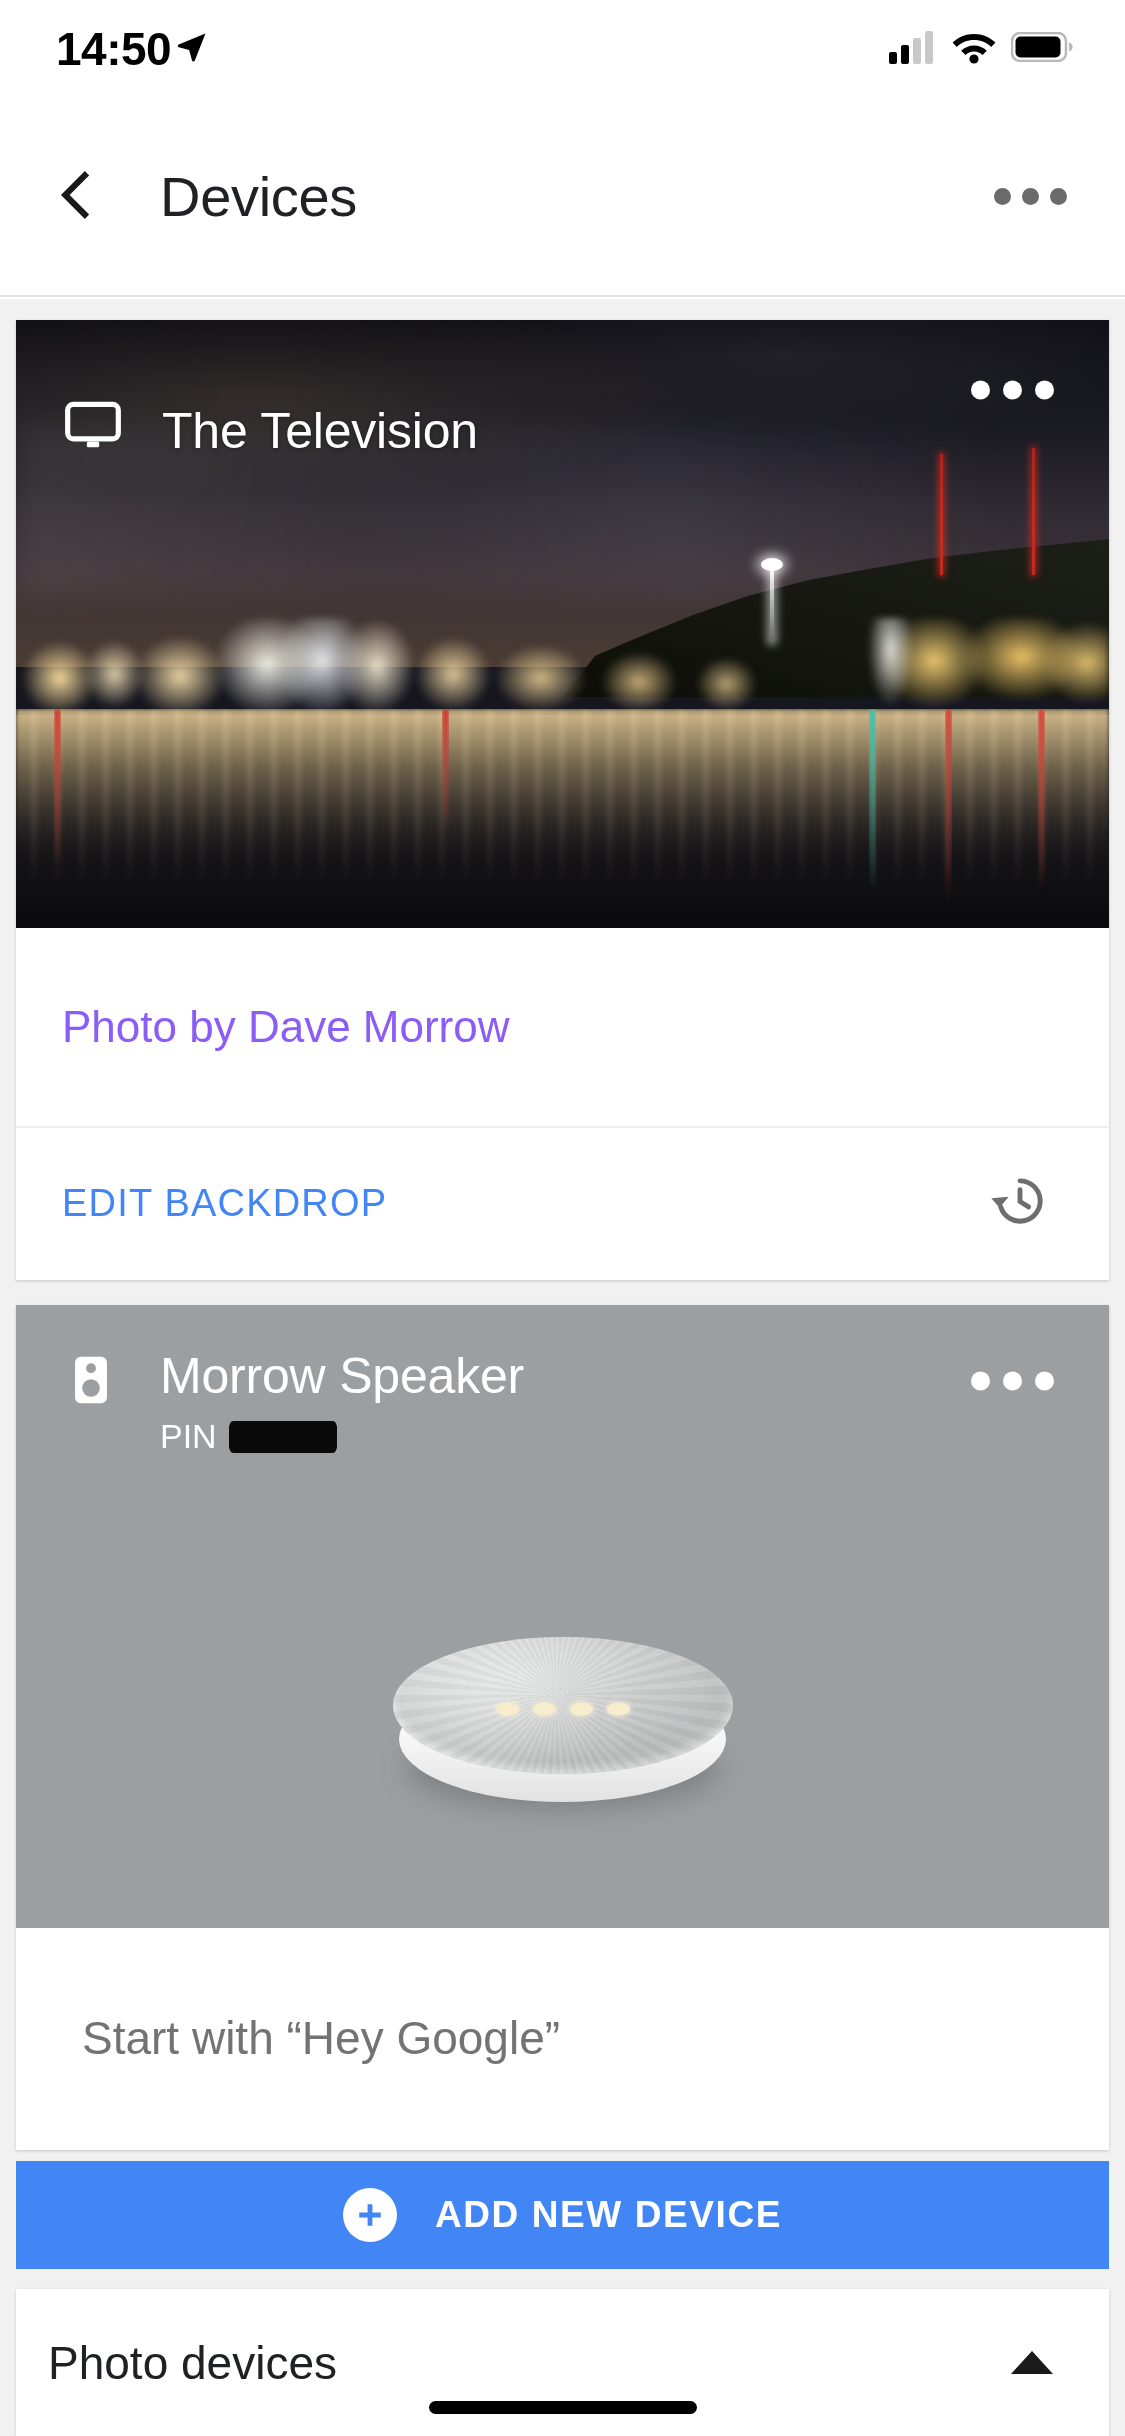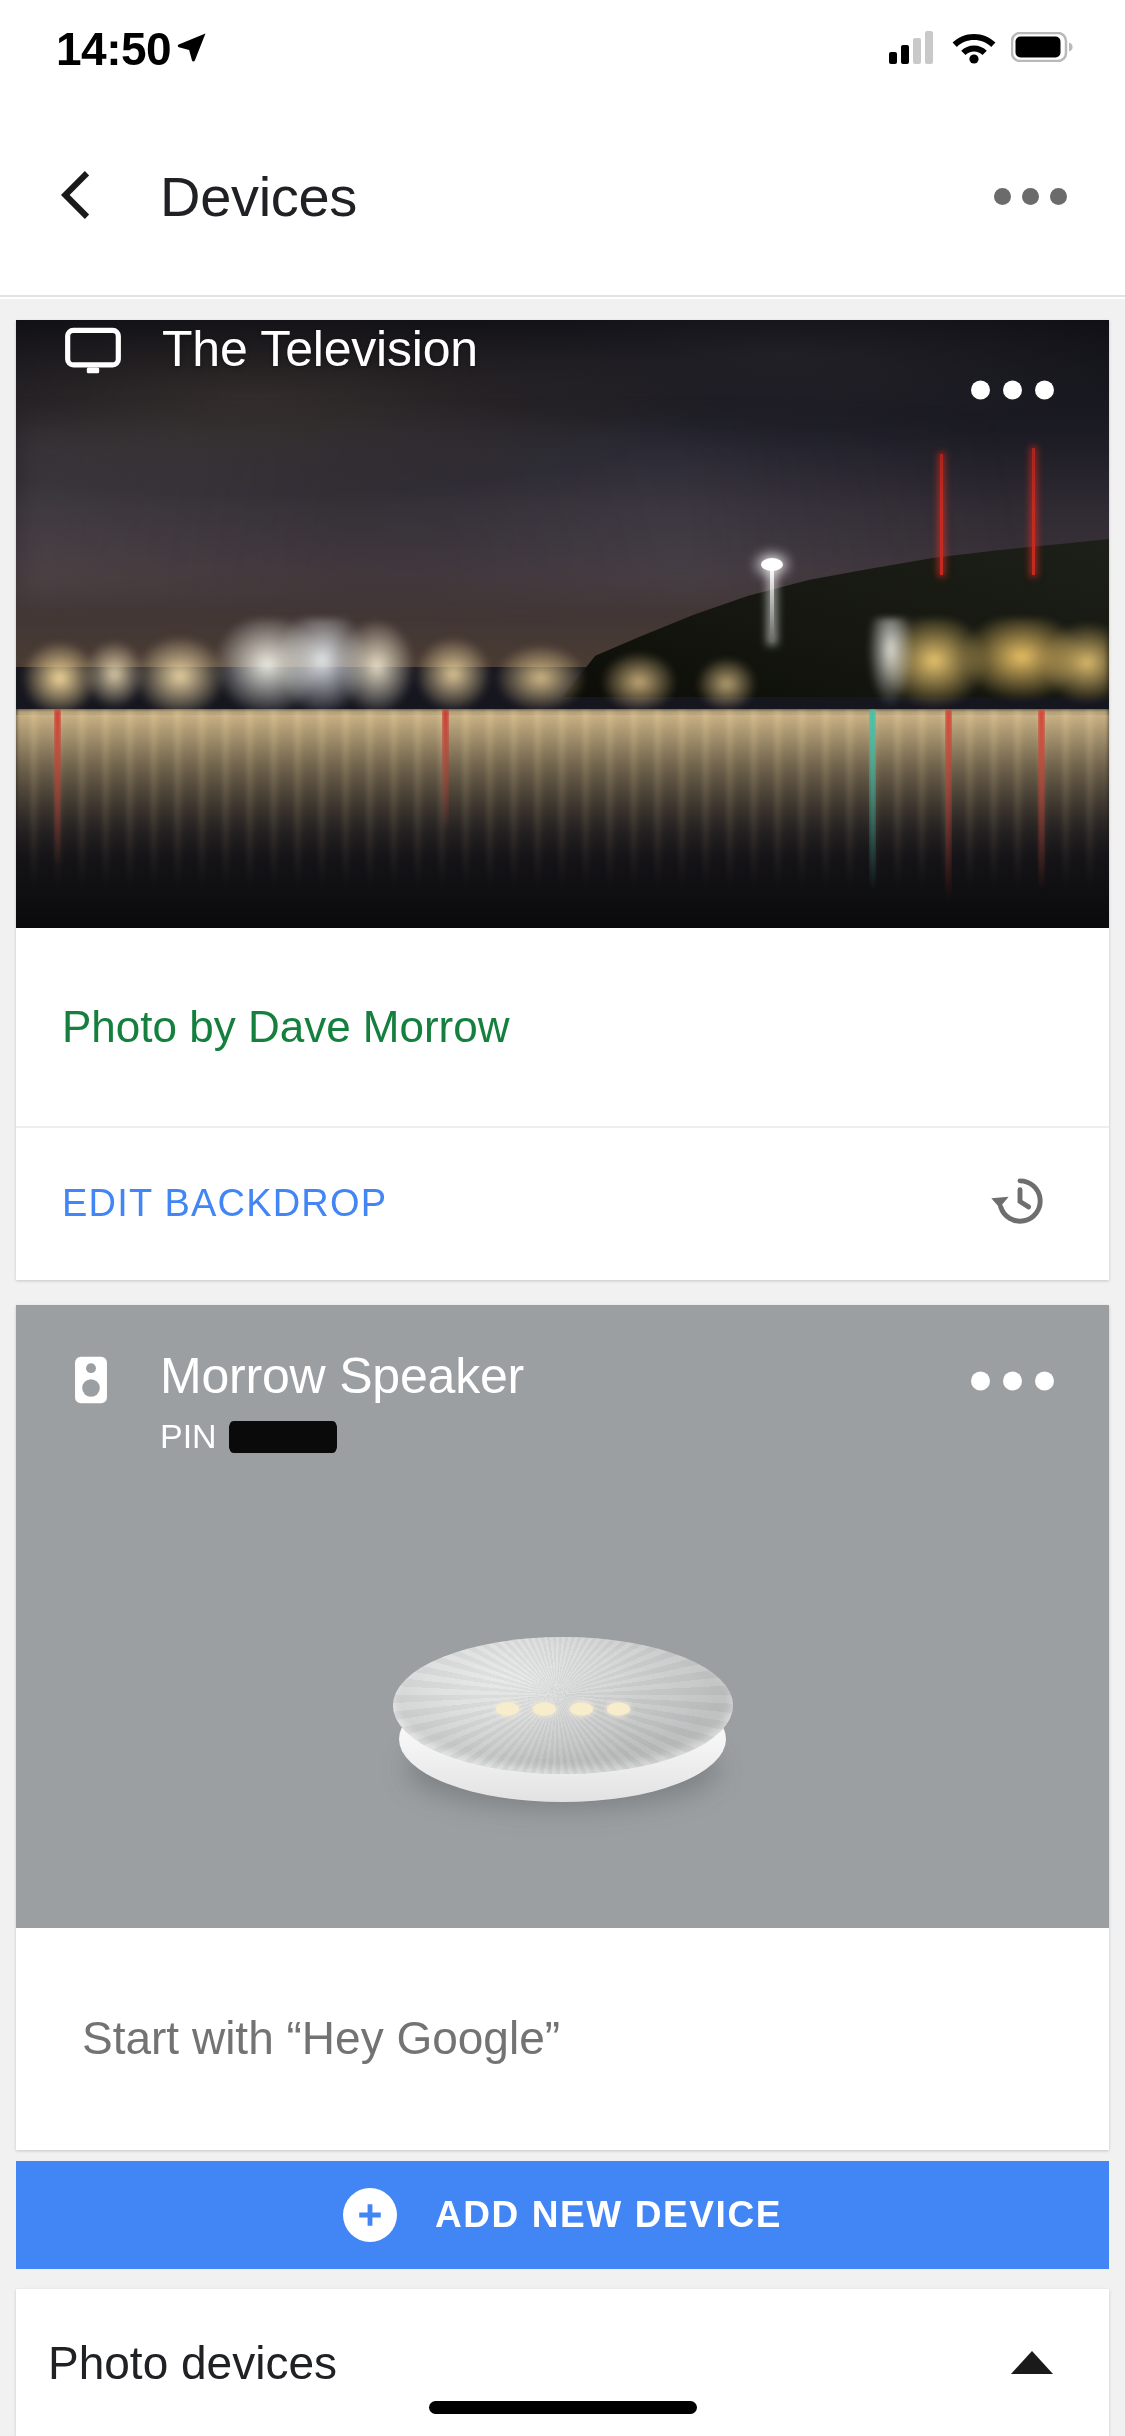--- a/index.html
+++ b/index.html
@@ -141,37 +141,37 @@
   .refl-red2{ left:39%;   background:#c9302a; height:20%; }
   .refl-teal{ left:78%;   background:#2ec4b0; height:30%; }
   .refl-red3{ left:85%;   background:#d43a30; height:32%; }
   .refl-red4{ left:93.5%; background:#d43a30; height:30%; }
   .backdrop-shade{
     position:absolute; left:0; top:0; width:100%; height:190px;
     background:linear-gradient(180deg,rgba(0,0,0,0.42),rgba(0,0,0,0));
   }
   .device-header{
     position:absolute; left:0; top:0; width:100%; height:140px;
-    display:flex; align-items:flex-start; padding:0 36px 0 46px;
+    display:flex; align-items:flex-end; padding:0 36px 0 46px;
   }
   .device-name{
     font-size:50px; font-weight:500; color:#fff; margin-left:38px;
     letter-spacing:-0.2px; text-shadow:0 1px 4px rgba(0,0,0,0.35);
   }
   .card-overflow{
     position:absolute; right:35px; top:50%; transform:translateY(-50%);
     display:flex; align-items:center; gap:13px; padding:20px; cursor:pointer;
   }
   .card-overflow i{ width:19px; height:19px; border-radius:50%; background:#fff; display:block; }
 
   .credit-row{
     width:100%; height:200px; display:flex; align-items:center;
     padding-left:46px; border-bottom:2px solid #eeeeee;
   }
-  .credit-text{ font-size:44px; color:#15803d; font-weight:400; }
+  .credit-text{ font-size:44px; color:#8b5cf6; font-weight:400; }
 
   .action-row{
     width:100%; height:150px; display:flex; align-items:center;
     justify-content:space-between; padding:0 44px 0 46px;
   }
   .action-link{
     font-size:38px; font-weight:500; color:#4285f4;
     letter-spacing:1.2px; cursor:pointer;
   }
   .icon-btn{ width:90px; height:90px; display:flex; align-items:center; justify-content:center; cursor:pointer; }

